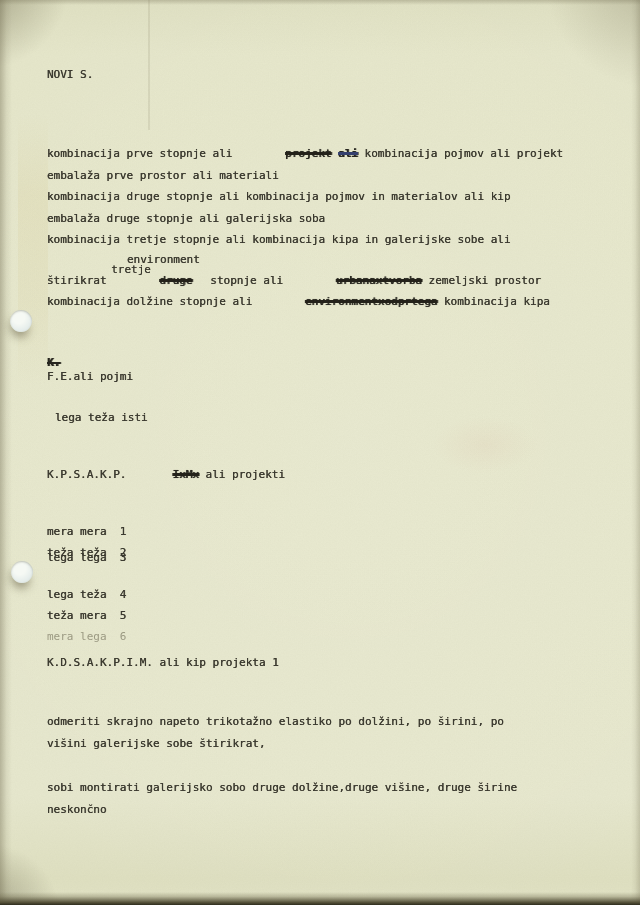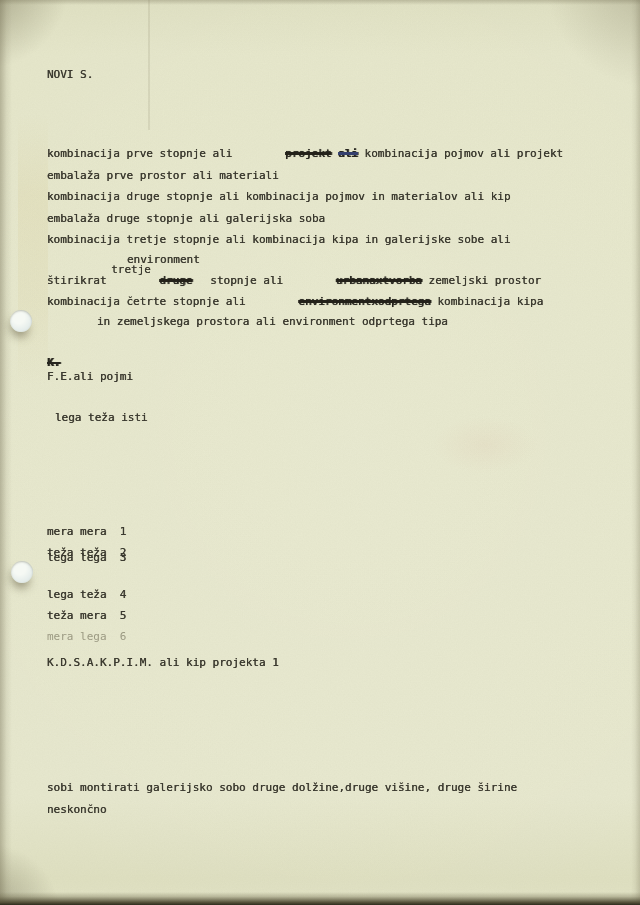--- a/index.html
+++ b/index.html
@@ -92,40 +92,42 @@
   <div class="line" style="left:47px;top:189px"><span>kombinacija druge stopnje ali kombinacija pojmov in materialov ali kip</span></div>
 
   <div class="line" style="left:47px;top:211px"><span>embalaža druge stopnje ali galerijska soba</span></div>
 
   <div class="line" style="left:47px;top:232px"><span>kombinacija tretje stopnje ali kombinacija kipa in galerijske sobe ali</span></div>
 
   <div class="line" style="left:127px;top:252px"><span>environment</span></div>
 
   <div class="line" style="left:47px;top:273px"><span>štirikrat </span><span class="supwrap"><span class="struck">druge</span><span class="sup">tretje</span></span><span>stopnje ali </span><span class="struck">urbanaxtvorba</span><span> zemeljski prostor</span></div>
 
-  <div class="line" style="left:47px;top:294px"><span>kombinacija četrte stopnje ali </span><span class="struck">environmentxodprtega</span><span> kombinacija kipa</span></div>
+  <div class="line" style="left:47px;top:294px"><span>kombinacija dolžine stopnje ali </span><span class="struck">environmentxodprtega</span><span> kombinacija kipa</span></div>
 
-  <div class="line" style="left:97px;top:314px"><span>in zemeljskega prostora ali environment odprtega tipa</span></div>
 
   <div class="line" style="left:47px;top:355px"><span class="struck-bold">K.</span></div>
 
   <div class="line" style="left:47px;top:369px"><span>F.E.ali pojmi</span></div>
 
   <div class="line" style="left:55px;top:410px"><span>lega teža isti</span></div>
 
+  <div class="line" style="left:47px;top:467px"><span>K.P.S.A.K.P.</span><span class="struck">IxMx</span><span> ali projekti</span></div>
 
   <div class="line" style="left:47px;top:524px"><span>mera mera  1</span></div>
   <div class="line" style="left:47px;top:545px"><span>teža teža  2</span></div>
   <div class="line" style="left:47px;top:550px"><span>lega lega  3</span></div>
   <div class="line" style="left:47px;top:587px"><span>lega teža  4</span></div>
   <div class="line" style="left:47px;top:608px"><span>teža mera  5</span></div>
   <div class="line" style="left:47px;top:629px"><span class="faded">mera lega  6</span></div>
 
   <div class="line" style="left:47px;top:655px"><span>K.D.S.A.K.P.I.M. ali kip projekta 1</span></div>
 
+  <div class="line" style="left:47px;top:714px"><span>odmeriti skrajno napeto trikotažno elastiko po dolžini, po širini, po</span></div>
+  <div class="line" style="left:47px;top:736px"><span>višini galerijske sobe štirikrat,</span></div>
   <div class="line" style="left:47px;top:780px"><span>sobi montirati galerijsko sobo druge dolžine,druge višine, druge širine</span></div>
   <div class="line" style="left:47px;top:802px"><span>neskončno</span></div>
 
   <div class="hole hole1"></div>
   <div class="hole hole2"></div>
 
   <div class="layer edge-bottom"></div>
 </div>
 
 </body></html>

